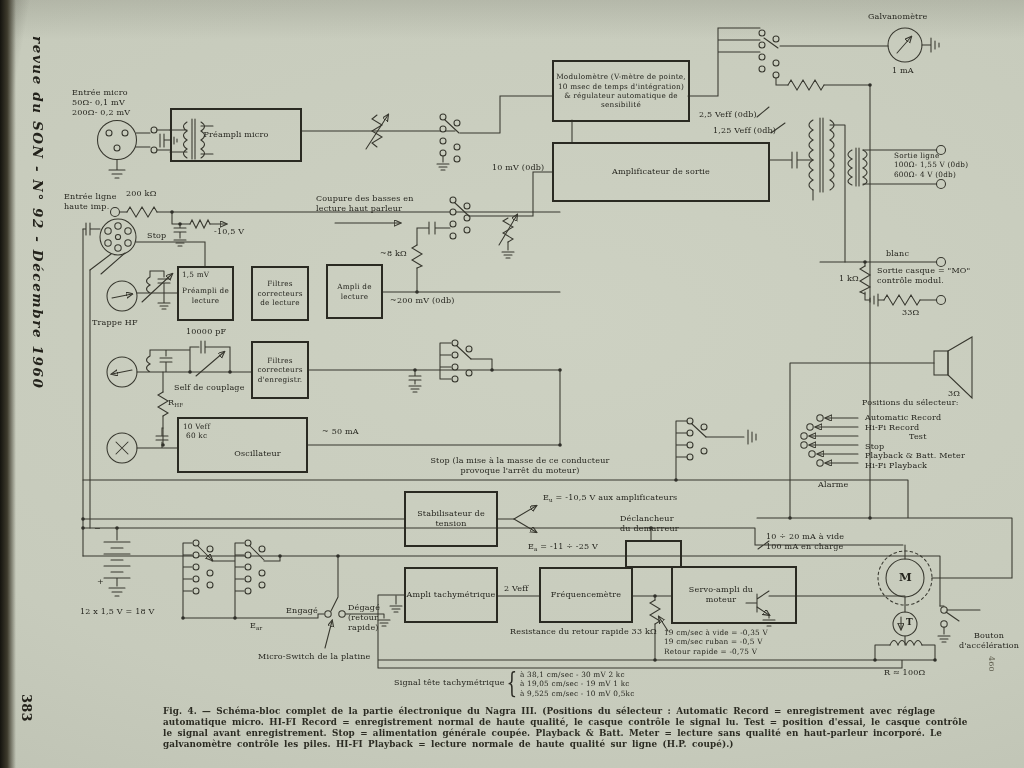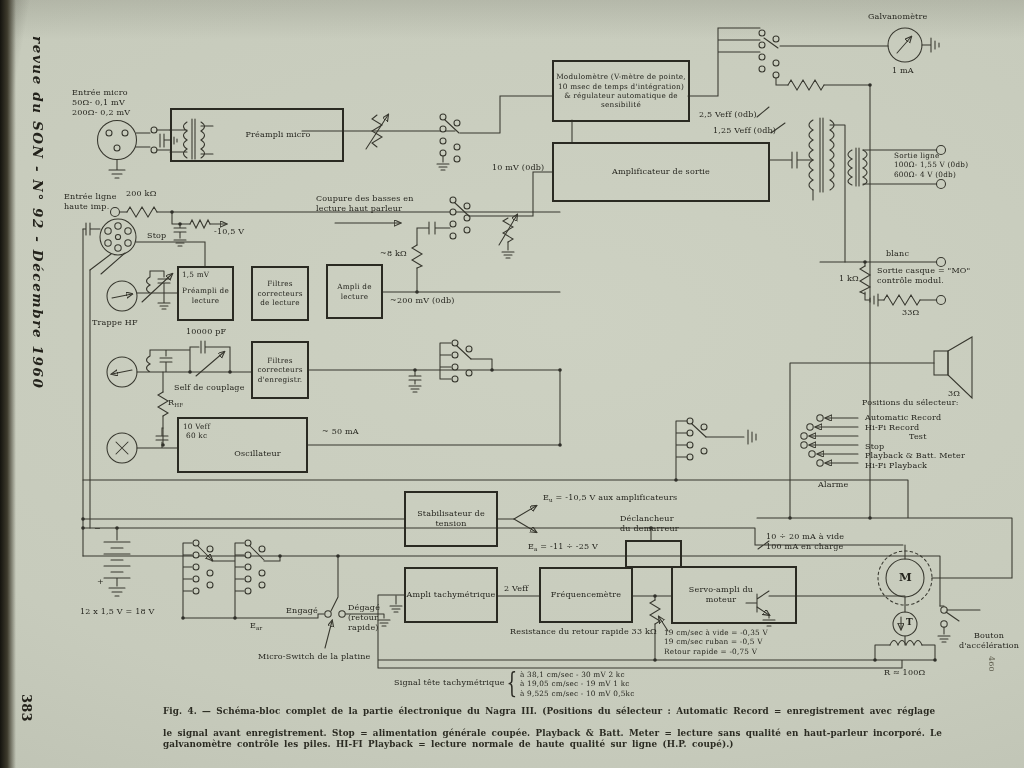--- a/index.html
+++ b/index.html
@@ -295,21 +295,21 @@
       <circle cx="905" cy="578" r="19"></circle>
       <circle cx="905" cy="624" r="12"></circle>
       <line x1="901" y1="617" x2="901" y2="629" marker-end="url(#arr)"></line>
       <circle class="pin" cx="944" cy="610" r="3.2"></circle>
         <circle class="pin" cx="944" cy="624" r="3.2"></circle>
       <line x1="946" y1="612" x2="959" y2="621"></line>
       <path d="M940,606H944 M947,610H980 M944,627V634 M938,636H950 M940,639H948 M942,642H946"></path>
     </g>
   </svg>
 
-  <div class="box" style="left:170px;top:108px;width:128px;height:50px;padding-left:42px;">
+  <div class="box" style="left:170px;top:108px;width:128px;height:50px;">
       <span>Préampli micro</span>
     </div>
   <div class="box small" style="left:552px;top:60px;width:132px;height:56px;padding:1px;">
       <span>Modulomètre (V-mètre de pointe, 10 msec de temps d'intégration) &amp; régulateur automatique de sensibilité</span>
     </div>
   <div class="box" style="left:552px;top:142px;width:214px;height:56px;">
       <span>Amplificateur de sortie</span>
     </div>
   <div class="box small" style="left:177px;top:266px;width:53px;height:51px;">
     <div class="lbl small" style="left:3px;top:2px;">1,5 mV</div>
@@ -374,20 +374,22 @@
   <div class="lbl" style="left:174px;top:383px;">Self de couplage</div>
   <div class="lbl" style="left:168px;top:398px;"><span>R</span><span class="sub">HF</span></div>
   <div class="lbl" style="left:322px;top:427px;">~ 50 mA</div>
   <div class="lbl" style="left:862px;top:398px;">Positions du sélecteur:</div>
   <div class="lbl" style="left:865px;top:413px;">Automatic Record</div>
   <div class="lbl" style="left:865px;top:422.5px;">Hi-Fi Record</div>
   <div class="lbl" style="left:865px;top:432px;margin-left:44px;">Test</div>
   <div class="lbl" style="left:865px;top:441.5px;">Stop</div>
   <div class="lbl" style="left:865px;top:451px;">Playback &amp; Batt. Meter</div>
   <div class="lbl" style="left:865px;top:460.5px;">Hi-Fi Playback</div>
+  <div class="lbl ctr" style="left:420px;top:456px;width:200px;">Stop (la mise à la masse de ce conducteur
+provoque l'arrêt du moteur)</div>
   <div class="lbl" style="left:543px;top:493px;"><span>E</span><span class="sub">u</span> <span>= -10,5 V  aux amplificateurs</span></div>
   <div class="lbl" style="left:528px;top:542px;"><span>E</span><span class="sub">a</span> <span>= -11 ÷ -25 V</span></div>
   <div class="lbl" style="left:620px;top:514px;">Déclancheur
 du demarreur</div>
   <div class="lbl" style="left:796px;top:480px;margin-left:22px;">Alarme</div>
   <div class="lbl" style="left:766px;top:532px;">10 ÷ 20 mA à vide
 100 mA en charge</div>
   <div class="lbl" style="left:504px;top:584px;">2 Veff</div>
   <div class="lbl" style="left:510px;top:627px;">Resistance du retour rapide 33 kΩ</div>
   <div class="lbl small" style="left:664px;top:628px;">19 cm/sec à vide  = -0,35 V
@@ -411,15 +413,16 @@
   <div class="mono-t" style="left:906px;top:617px;">T</div>
   <div class="lbl" style="left:884px;top:668px;">R ≈ 100Ω</div>
   <div class="lbl ctr" style="left:956px;top:631px;width:66px;">Bouton
 d'accélération</div>
 
   <div class="lbl side vert" style="left:46px;top:36px;">revue du SON - N° 92 - Décembre 1960</div>
   <div class="lbl pgnum vert" style="left:34px;top:694px;">383</div>
   <div class="lbl edgeno vert" style="left:996px;top:656px;">460</div>
 
   <div class="caption" style="top:706px;">Fig. 4. — Schéma-bloc complet de la partie électronique du Nagra III. (Positions du sélecteur : Automatic Record = enregistrement avec réglage</div>
+  <div class="caption" style="top:717px;">automatique micro. HI-FI Record = enregistrement normal de haute qualité, le casque contrôle le signal lu. Test = position d'essai, le casque contrôle</div>
   <div class="caption" style="top:728px;">le signal avant enregistrement. Stop = alimentation générale coupée. Playback &amp; Batt. Meter = lecture sans qualité en haut-parleur incorporé. Le</div>
   <div class="caption" style="top:739px;">galvanomètre contrôle les piles. HI-FI Playback = lecture normale de haute qualité sur ligne (H.P. coupé).)</div>
 </div>
 
 </body></html>

